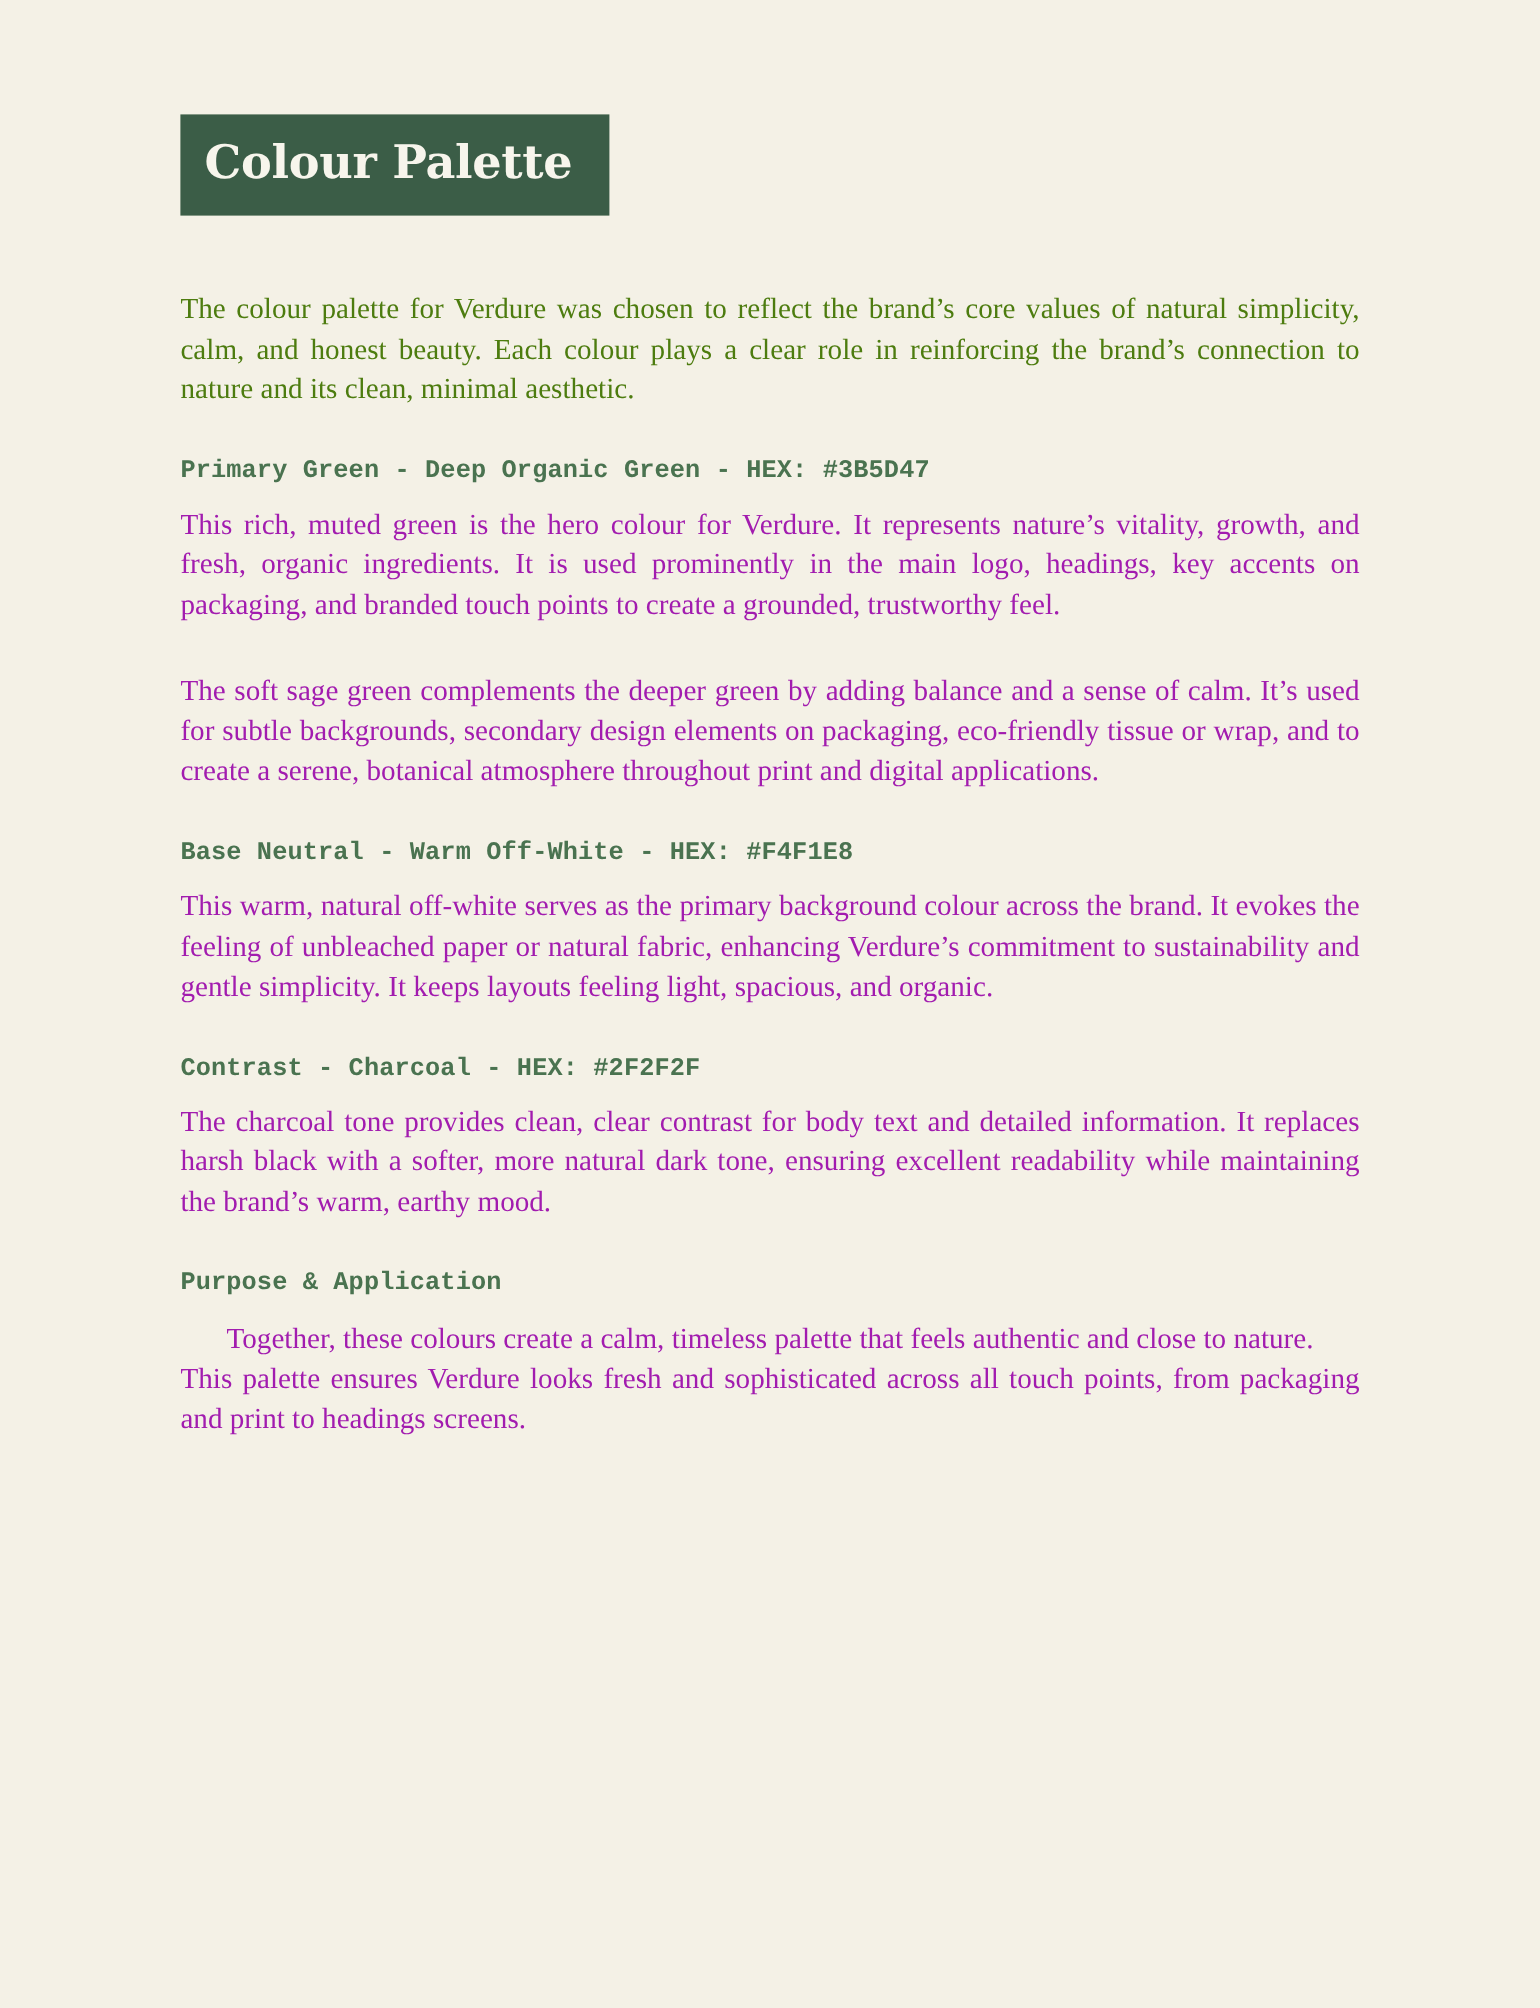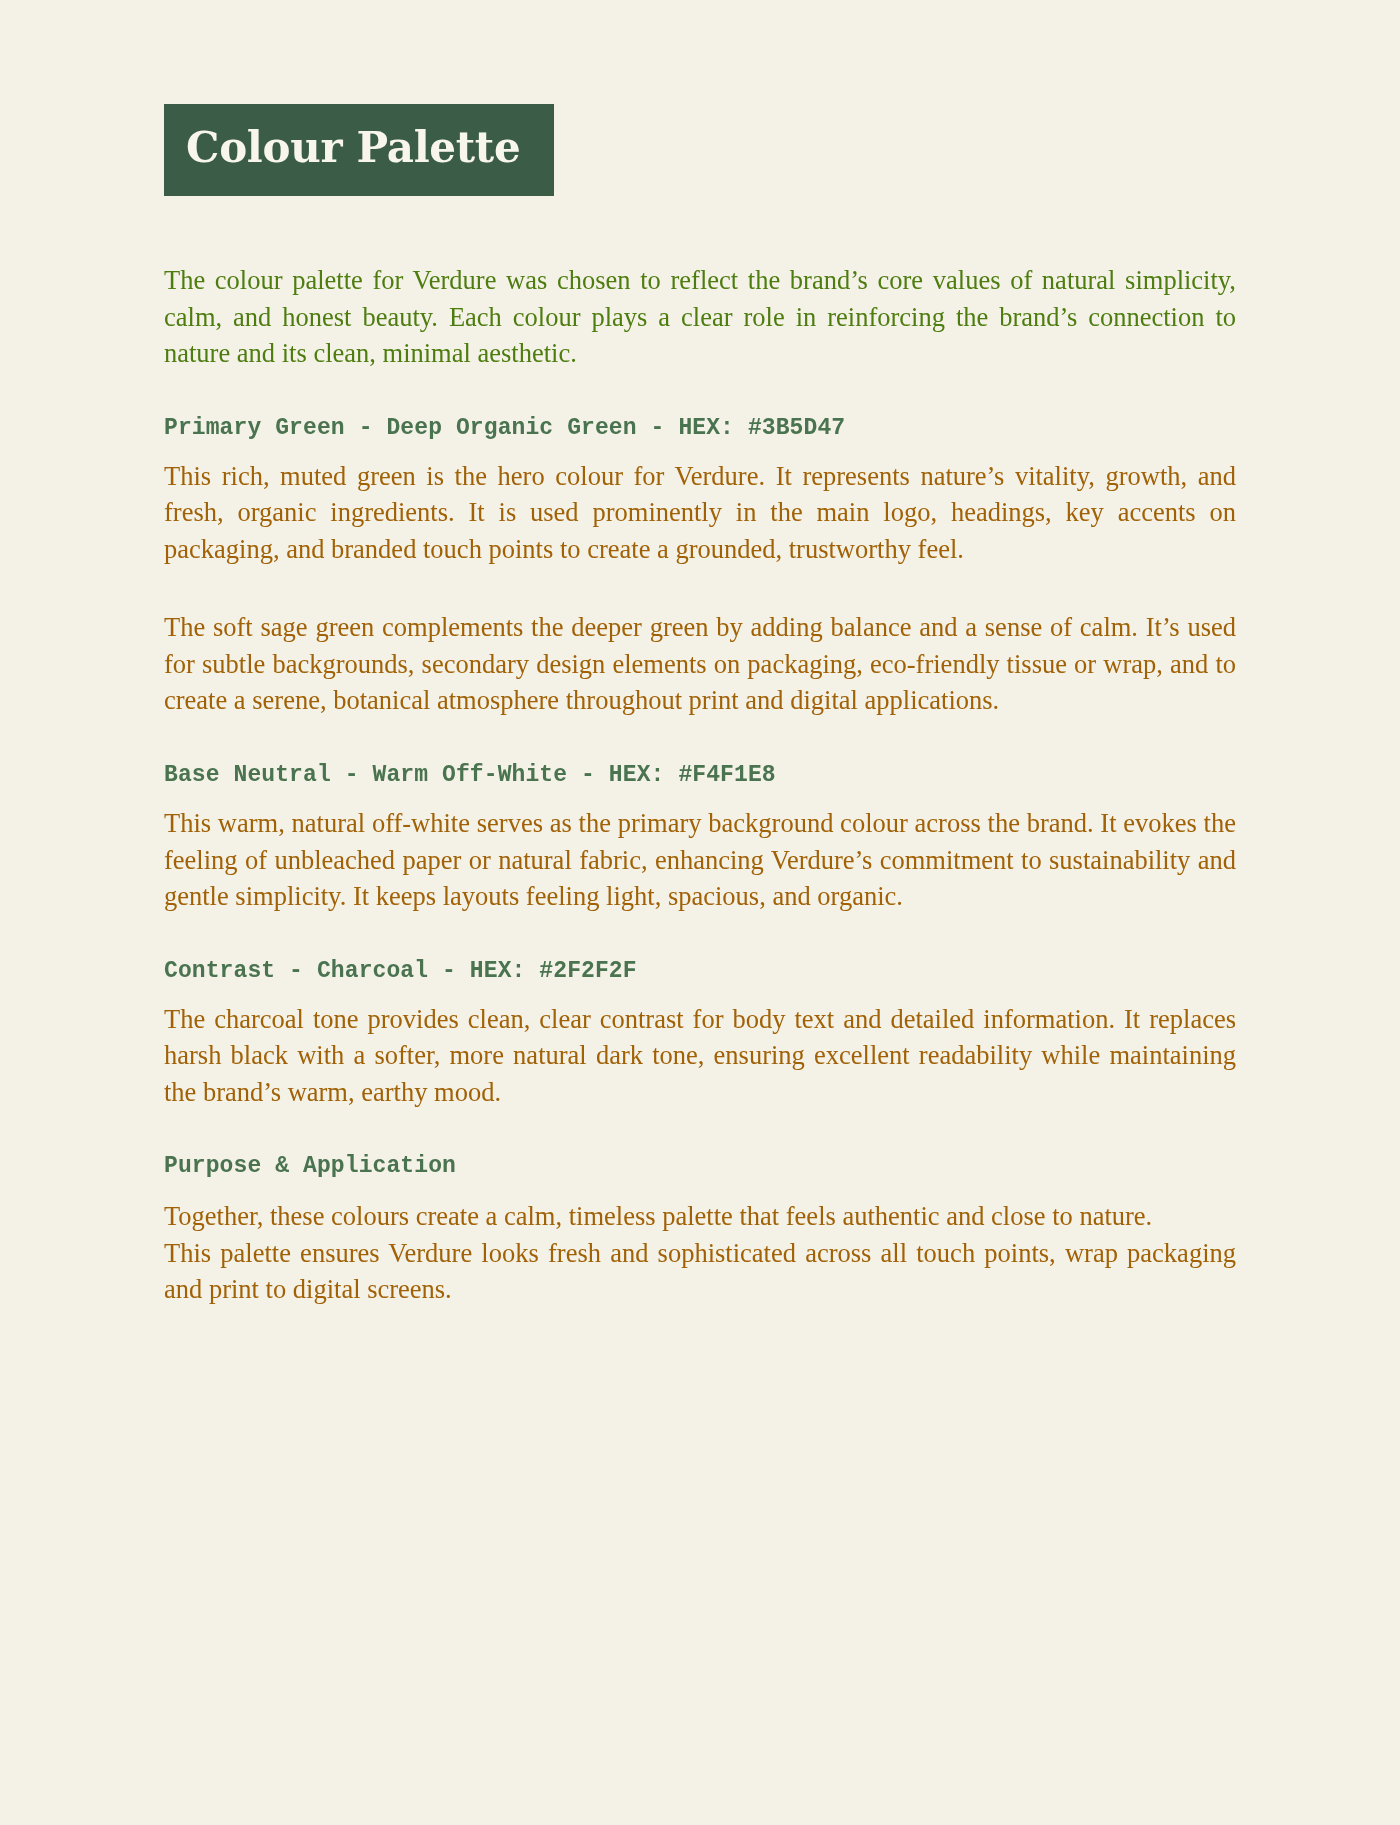--- a/index.html
+++ b/index.html
@@ -57,24 +57,24 @@
     font-weight: 700;
     line-height: 1.3;
     color: #4a7350;
     letter-spacing: 0.1px;
   }
   .section p {
     margin: 0;
     font-size: 26.5px;
     line-height: 1.38;
     text-align: justify;
-    color: #a16207;
+    color: #a21caf;
   }
   .section p.no-justify {
-    text-align: left;
+    text-align: center;
   }
   .section p + p {
     margin-top: 0;
   }
   .purpose-block h2 {
     margin-bottom: 16px;
   }
 </style>
 </head>
 <body>
@@ -103,17 +103,17 @@
     </div>
 
     <div class="section">
       <h2>Contrast - Charcoal - HEX: #2F2F2F</h2>
       <p>The charcoal tone provides clean, clear contrast for body text and detailed information. It replaces harsh black with a softer, more natural dark tone, ensuring excellent readability while maintaining the brand’s warm, earthy mood.</p>
     </div>
 
     <div class="section purpose-block">
       <h2>Purpose &amp; Application</h2>
       <p class="no-justify">Together, these colours create a calm, timeless palette that feels authentic and close to nature.</p>
-      <p>This palette ensures Verdure looks fresh and sophisticated across all touch points, wrap packaging and print to digital screens.</p>
+      <p>This palette ensures Verdure looks fresh and sophisticated across all touch points, from packaging and print to headings screens.</p>
     </div>
 
   </div>
 </div>
 
 </body></html>

